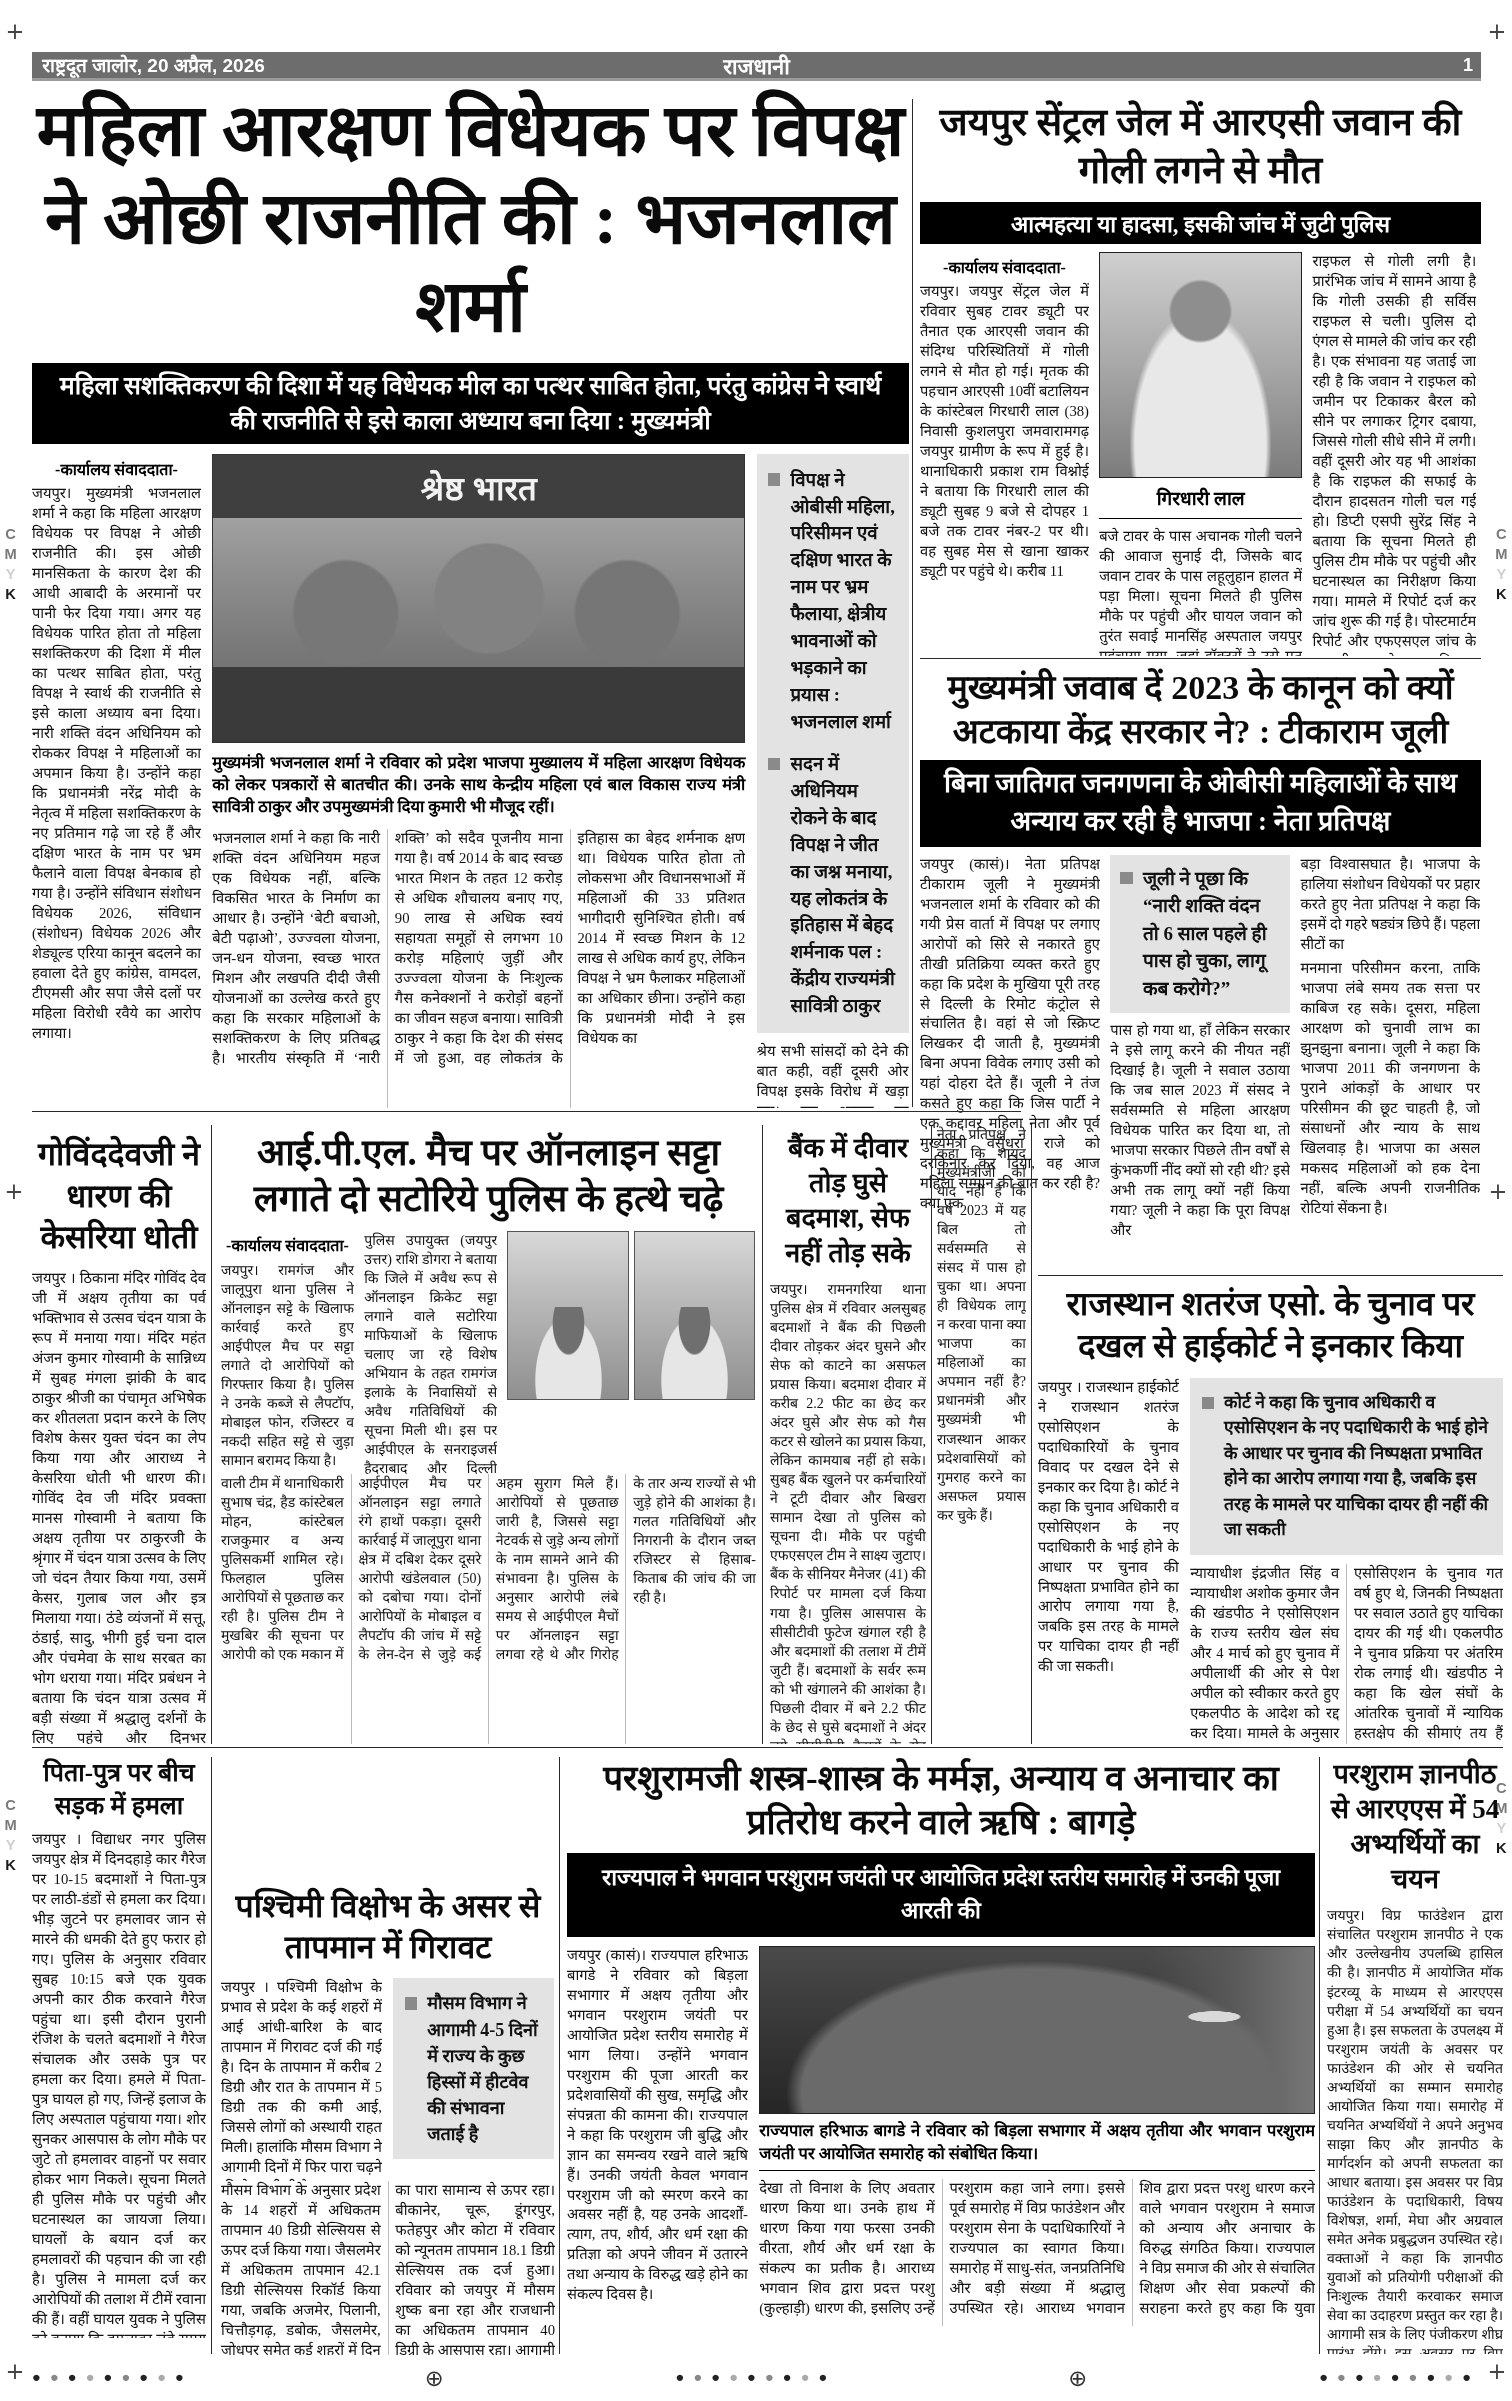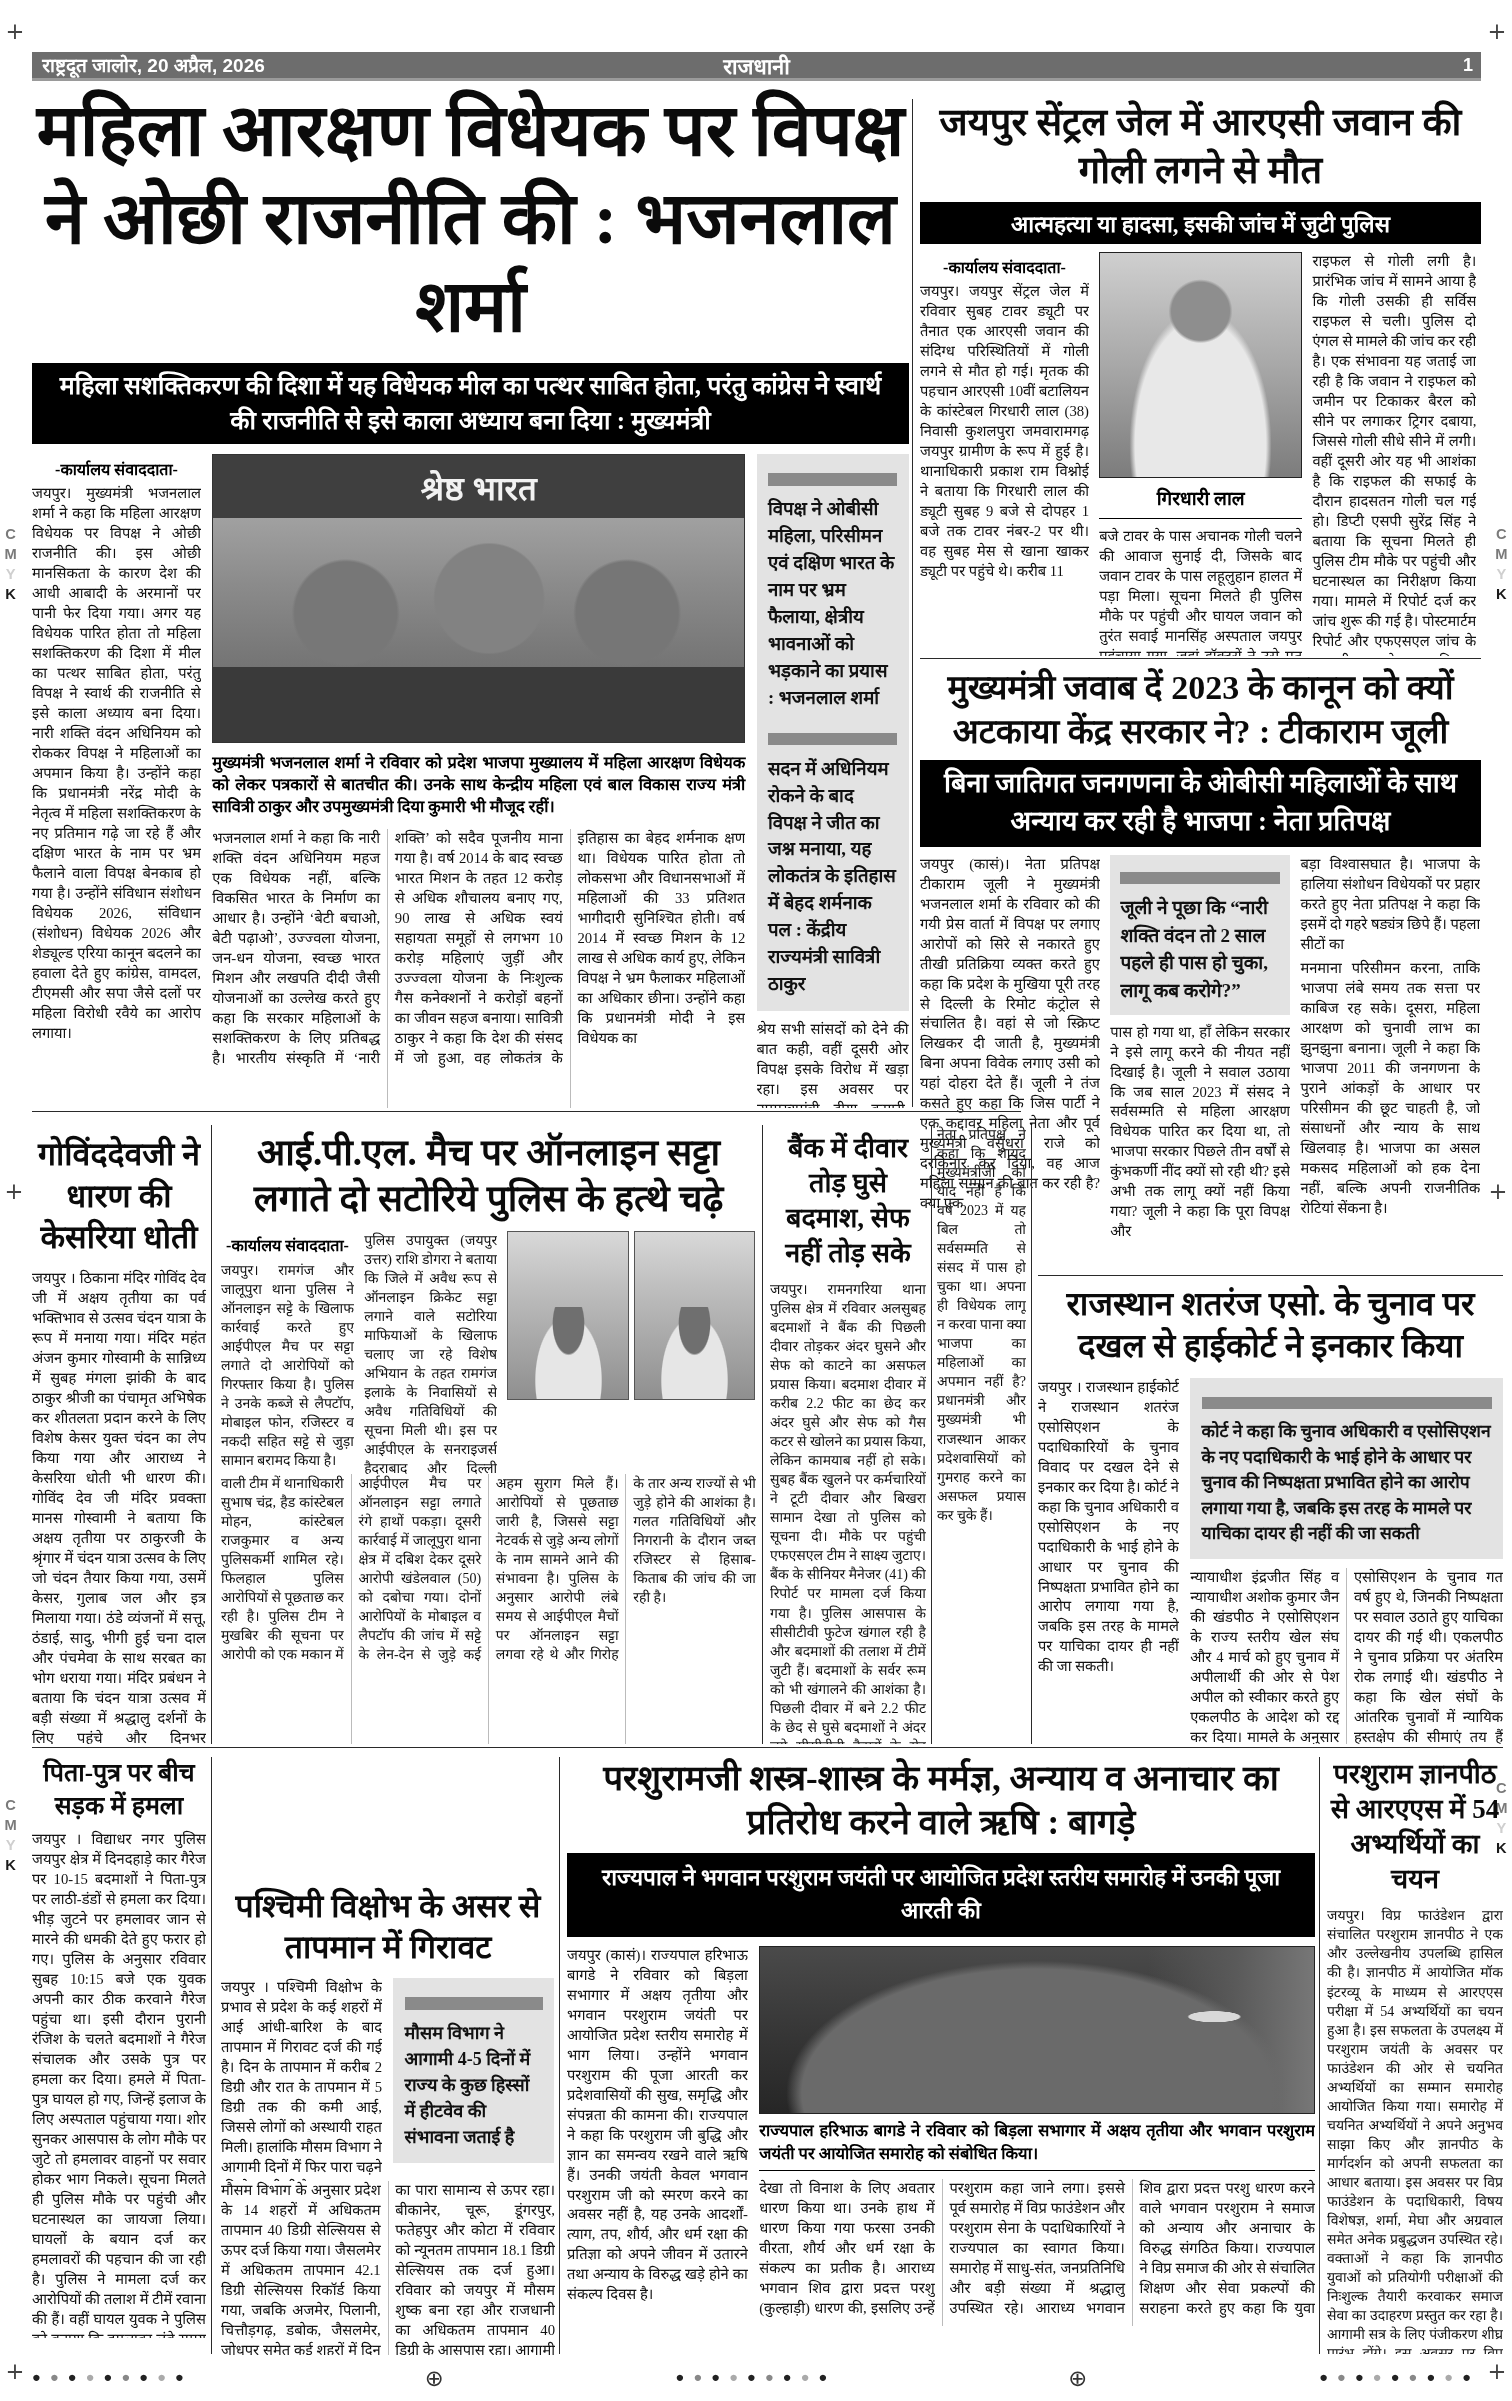--- a/index.html
+++ b/index.html
@@ -23,21 +23,21 @@
   .byline { font-weight:700; text-align:center; font-size:16px; margin:3.4px 0 4.5px; }
   .bt { font-size:14.7px; line-height:1.36; text-align:justify; color:#111; }
   .bt.small { font-size:14px; }
   .cap { font-weight:700; font-size:16.4px; line-height:1.35; text-align:justify; color:#000; }
 
   .row { display:flex; }
   .photo { background:linear-gradient(180deg,#b5b5b5 0%,#8b8b8b 45%,#5f5f5f 100%); position:relative; overflow:hidden; }
   .photo .shade { position:absolute; inset:0; }
 
   .graybox { background:#e3e3e3; padding:12.4px 11.3px; }
-  .bullet-item { display:flex; gap:10.2px; margin-bottom:14.7px;flex-direction:column; }
+  .bullet-item { display:flex; gap:10.2px; margin-bottom:14.7px; }
   .bullet-sq { flex:0 0 12.4px; height:12.4px; background:#8a8a8a; margin-top:6.8px; }
   .bullet-txt { font-weight:700; font-size:18.6px; line-height:1.45; color:#111; }
 
   .cols-2 { columns:2; column-gap:14.7px; column-rule:0.6px solid #bbb; }
   .cols-3 { columns:3; column-gap:14.7px; column-rule:0.6px solid #bbb; }
   .cols-4 { columns:4; column-gap:14.7px; column-rule:0.6px solid #bbb; }
 
   .vline { position:absolute; width:1.1px; background:#2a2a2a; }
   .hline { position:absolute; height:1.1px; background:#2a2a2a; }
 
@@ -156,21 +156,21 @@
     <div class="hl" style="font-size:34px; line-height:1.28;">मुख्यमंत्री जवाब दें 2023 के कानून को क्यों अटकाया केंद्र सरकार ने? : टीकाराम जूली</div>
     <div class="kick" style="font-size:27px; line-height:1.4; margin-top:6.8px;">बिना जातिगत जनगणना के ओबीसी महिलाओं के साथ अन्याय कर रही है भाजपा : नेता प्रतिपक्ष</div>
     <div class="row" style="gap:10.2px; margin-top:8px; height:395px;">
       <div style="width:180px; overflow:hidden;">
         <div class="bt">जयपुर (कासं)। नेता प्रतिपक्ष टीकाराम जूली ने मुख्यमंत्री भजनलाल शर्मा के रविवार को की गयी प्रेस वार्ता में विपक्ष पर लगाए आरोपों को सिरे से नकारते हुए तीखी प्रतिक्रिया व्यक्त करते हुए कहा कि प्रदेश के मुखिया पूरी तरह से दिल्ली के रिमोट कंट्रोल से संचालित है। वहां से जो स्क्रिप्ट लिखकर दी जाती है, मुख्यमंत्री बिना अपना विवेक लगाए उसी को यहां दोहरा देते हैं। जूली ने तंज कसते हुए कहा कि जिस पार्टी ने एक कद्दावर महिला नेता और पूर्व मुख्यमंत्री वसुंधरा राजे को दरकिनार कर दिया, वह आज महिला सम्मान की बात कर रही है? क्या एक</div>
       </div>
       <div style="width:180px; overflow:hidden;">
         <div class="graybox" style="padding:10.2px;">
           <div class="bullet-item" style="margin-bottom:0;">
             <div class="bullet-sq"></div>
-            <div class="bullet-txt" style="font-size:19px;">जूली ने पूछा कि “नारी शक्ति वंदन तो 2 साल पहले ही पास हो चुका, लागू कब करोगे?”</div>
+            <div class="bullet-txt" style="font-size:19px;">जूली ने पूछा कि “नारी शक्ति वंदन तो 6 साल पहले ही पास हो चुका, लागू कब करोगे?”</div>
           </div>
         </div>
         <div class="bt" style="margin-top:8px;">पास हो गया था, हाँ लेकिन सरकार ने इसे लागू करने की नीयत नहीं दिखाई है। जूली ने सवाल उठाया कि जब साल 2023 में संसद ने सर्वसम्मति से महिला आरक्षण विधेयक पारित कर दिया था, तो भाजपा सरकार पिछले तीन वर्षों से कुंभकर्णी नींद क्यों सो रही थी? इसे अभी तक लागू क्यों नहीं किया गया? जूली ने कहा कि पूरा विपक्ष और</div>
       </div>
       <div style="width:180px; overflow:hidden;">
         <div class="bt">बड़ा विश्वासघात है। भाजपा के हालिया संशोधन विधेयकों पर प्रहार करते हुए नेता प्रतिपक्ष ने कहा कि इसमें दो गहरे षड्यंत्र छिपे हैं। पहला सीटों का</div>
         <div class="bt" style="margin-top:4.5px;">मनमाना परिसीमन करना, ताकि भाजपा लंबे समय तक सत्ता पर काबिज रह सके। दूसरा, महिला आरक्षण को चुनावी लाभ का झुनझुना बनाना। जूली ने कहा कि भाजपा 2011 की जनगणना के पुराने आंकड़ों के आधार पर परिसीमन की छूट चाहती है, जो संसाधनों और न्याय के साथ खिलवाड़ है। भाजपा का असल मकसद महिलाओं को हक देना नहीं, बल्कि अपनी राजनीतिक रोटियां सेंकना है।</div>
       </div>
     </div>
   </div>

